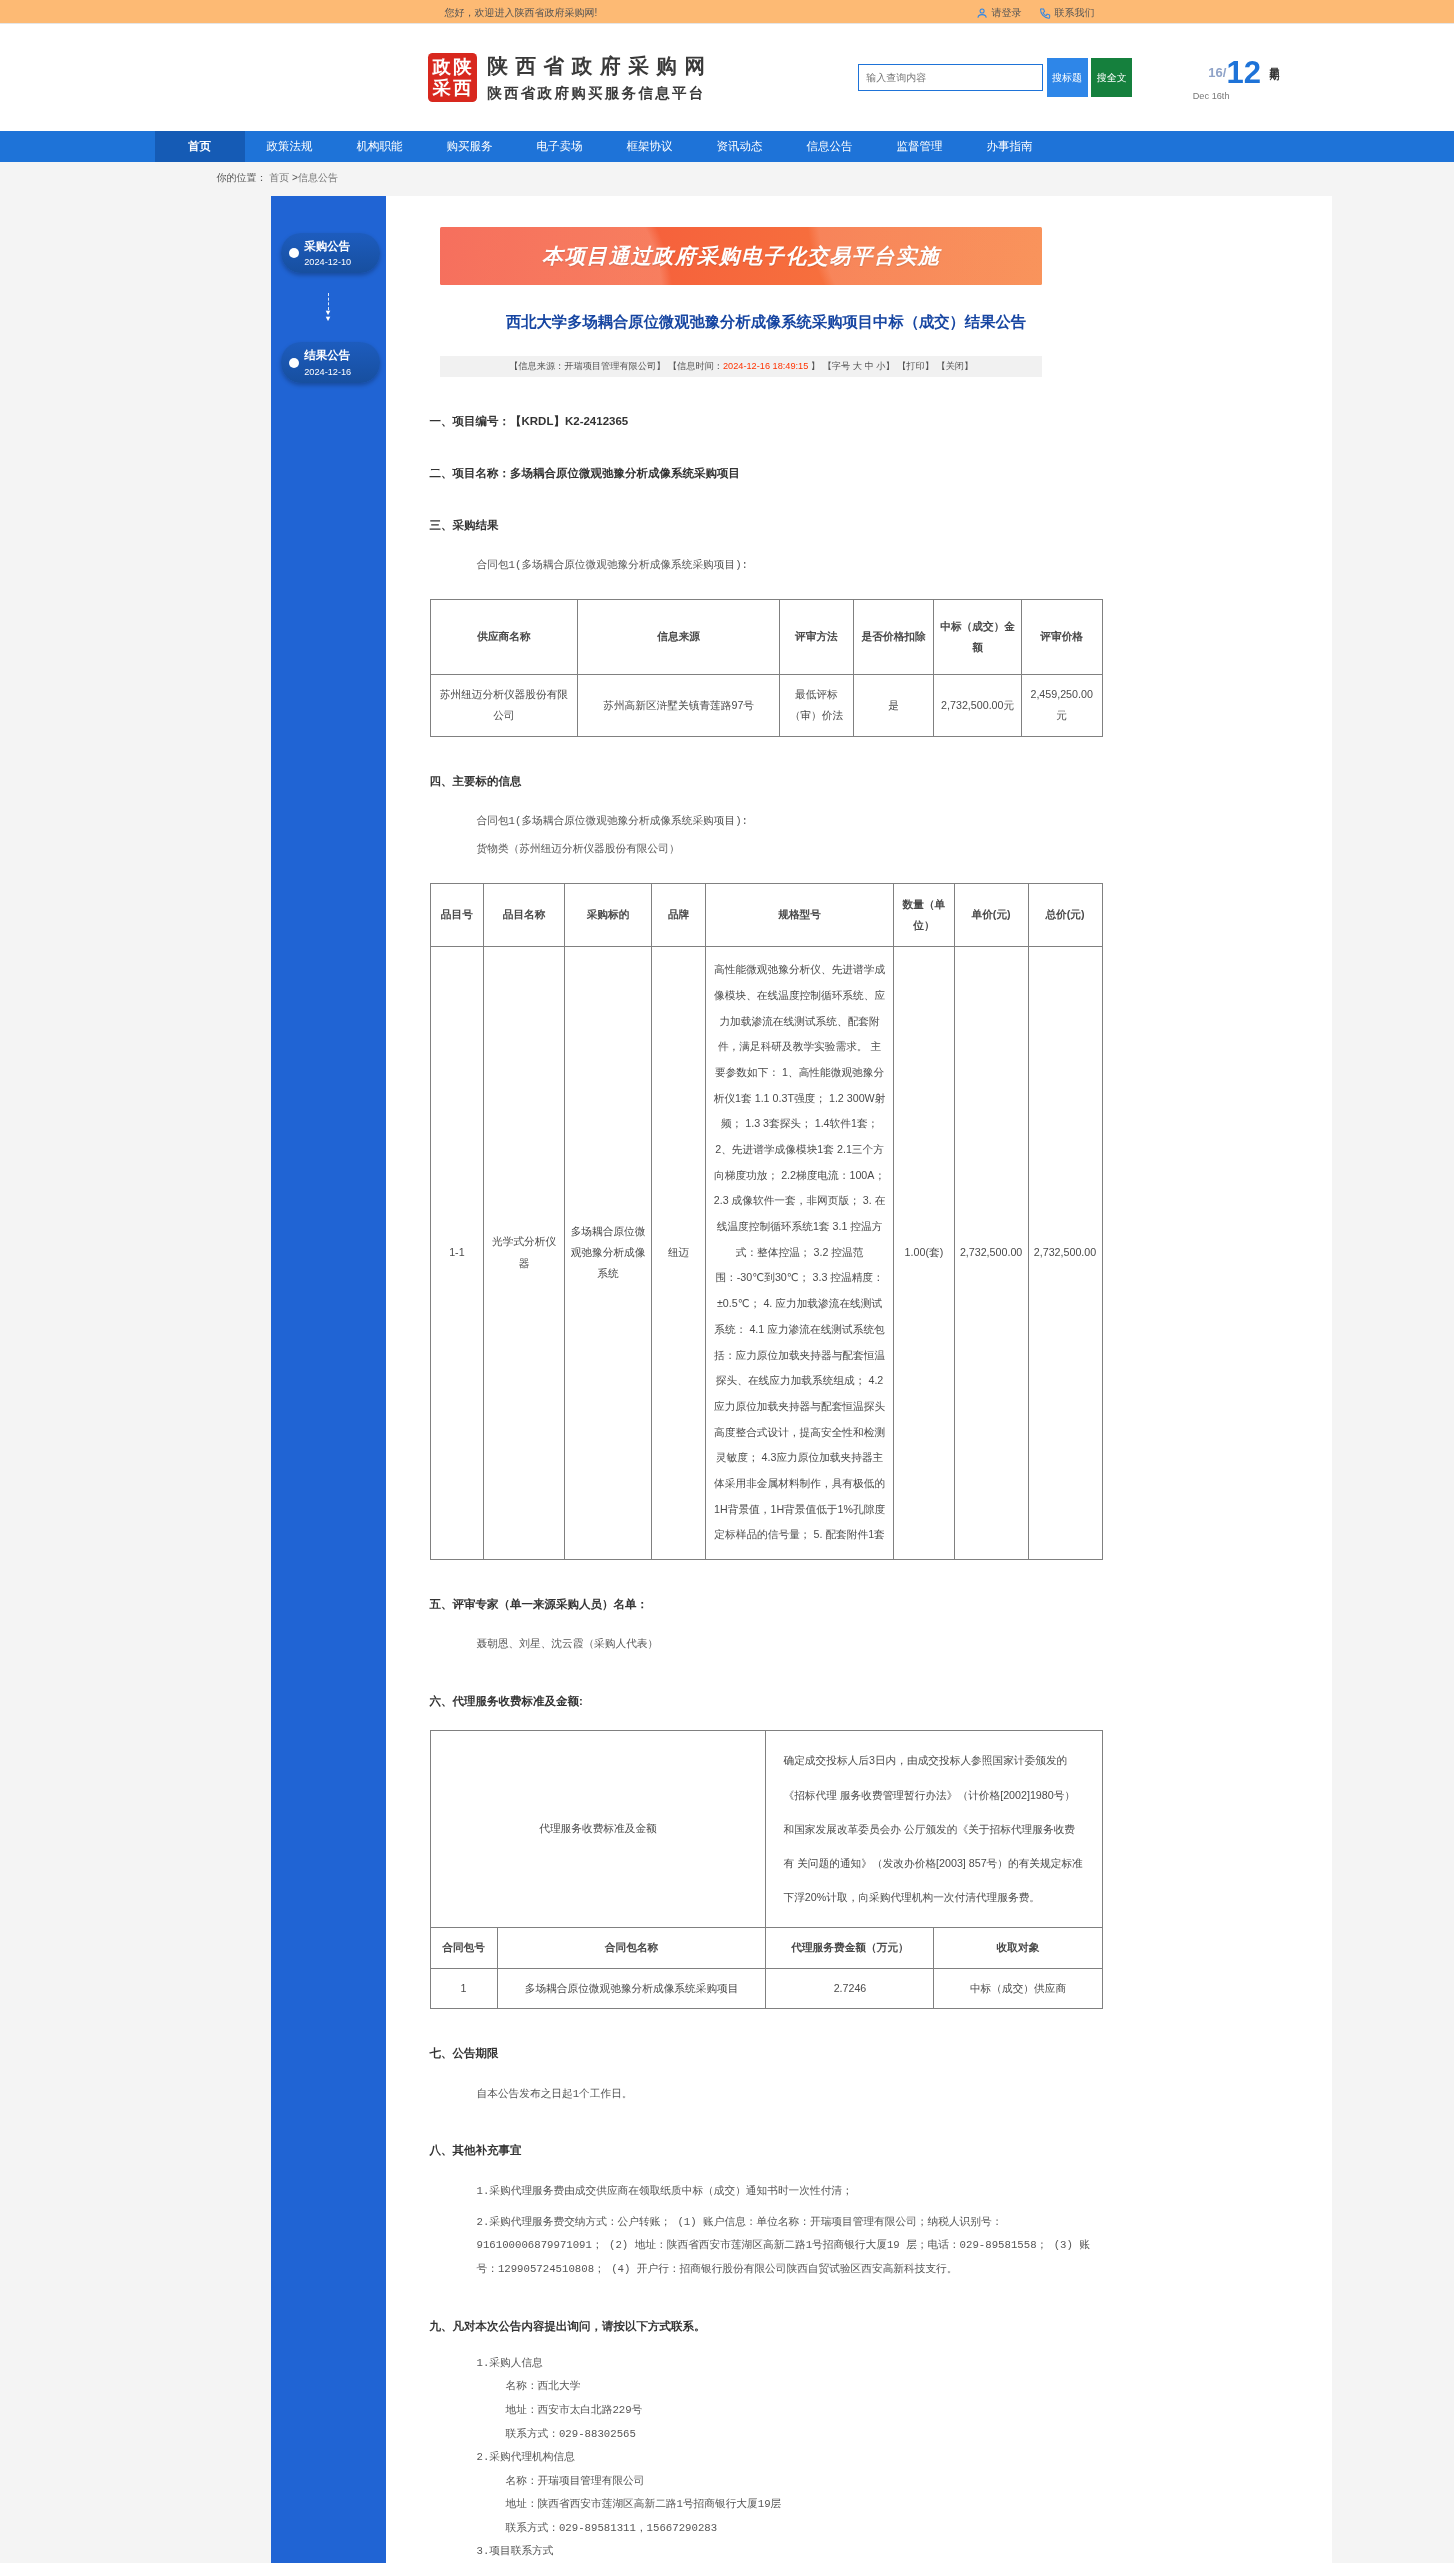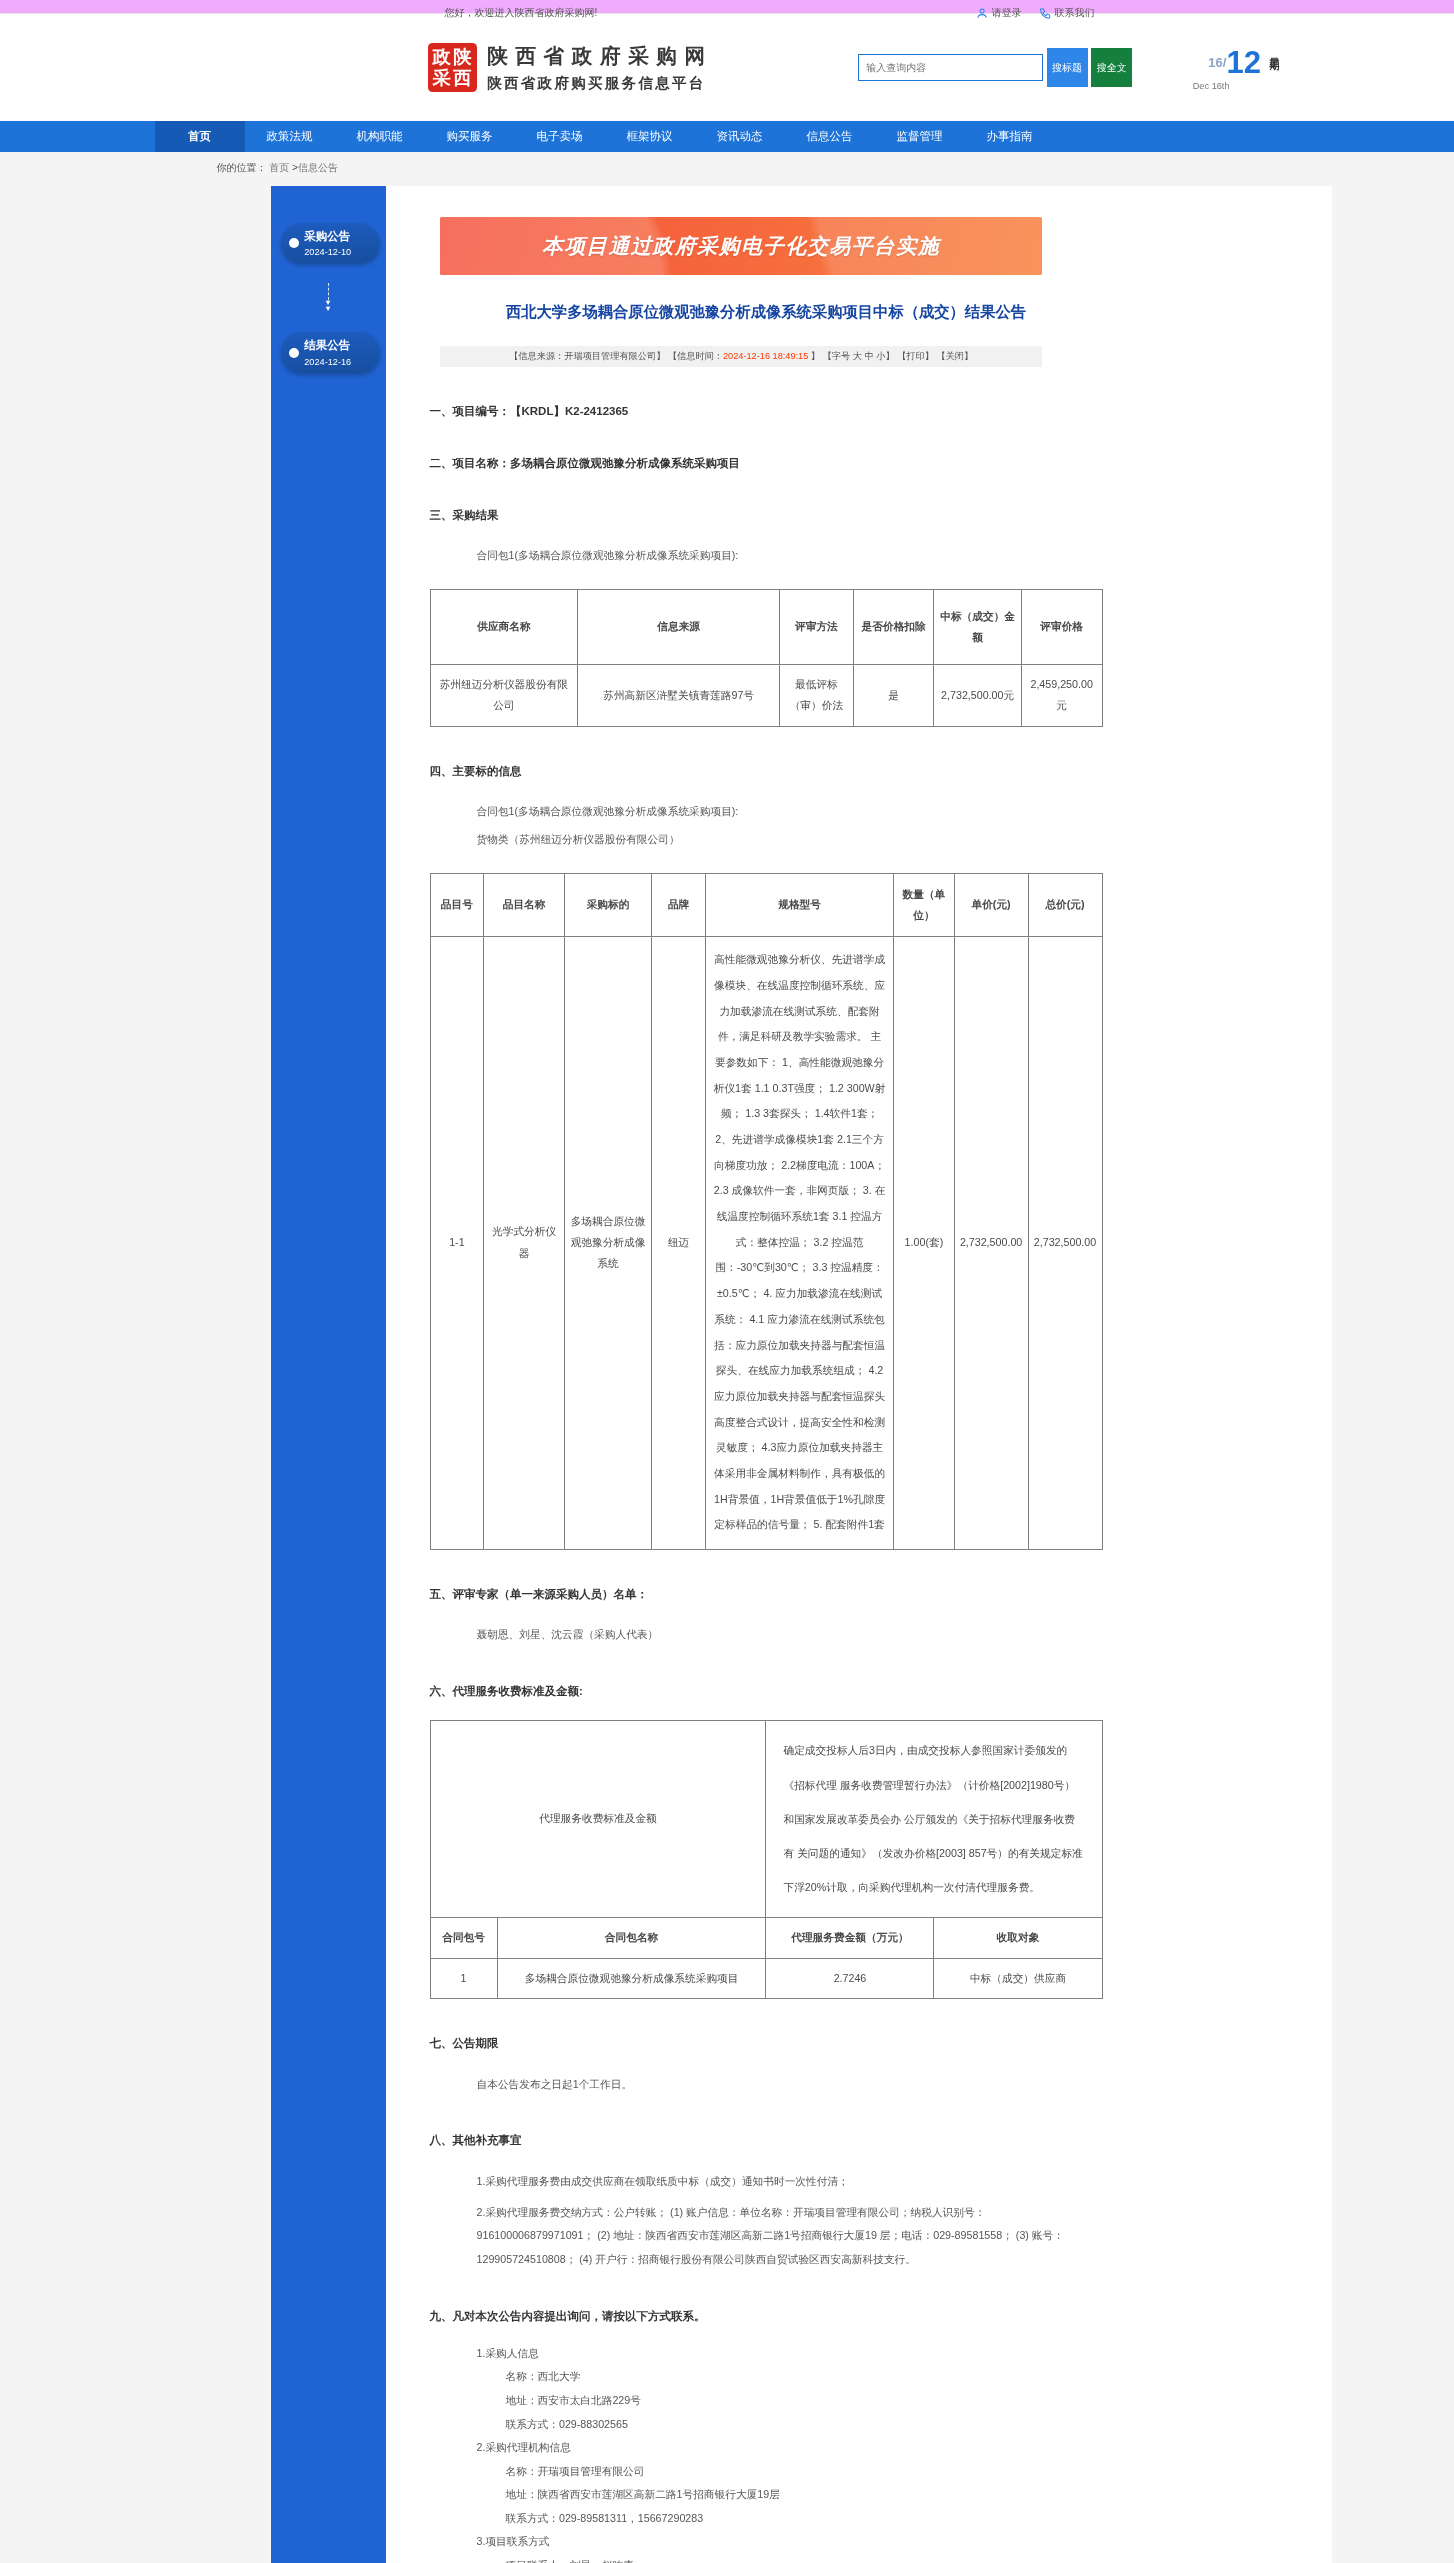--- a/index.html
+++ b/index.html
@@ -1,20 +1,20 @@
 <!DOCTYPE html>
 <html lang="zh" style="font-size:12.2px"><head>
 <meta charset="utf-8">
 <style>
   * { margin:0; padding:0; box-sizing:border-box; }
   body { width:1455px; background:#f4f4f4; font-family:"Liberation Sans","DejaVu Sans",sans-serif; color:#555; }
   .wrap { width:1208px; margin:0 auto; position:relative; }
 
   
-  .topbar { background:#f0abfc; border-bottom:0.8px solid #e6e6e6; height:14px; font-size:10px; color:#555; }
+  .topbar { background:#fdba74; border-bottom:0.8px solid #e6e6e6; height:24px; font-size:10px; color:#555; }
   .topbar .wrap { display:flex; align-items:center; height:26px; }
   .topbar-welcome { margin-left:321px; }
   .topbar-right { margin-left:auto; margin-right:237px; display:flex; align-items:center; gap:17px; }
   .toplink { display:flex; align-items:center; gap:3.8px; color:#555; cursor:pointer; }
   .toplink svg { display:block; }
 
   
   .header { background:#fff; height:107px; }
   .header .wrap { display:flex; align-items:center; height:107px; }
   .brand { display:flex; align-items:center; margin-left:304px; }
@@ -68,21 +68,21 @@
       radial-gradient(circle at 90% -30%, rgba(255,255,255,.15) 0 30%, transparent 32%),
       linear-gradient(100deg,#f4503a,#f8813f);
       display:flex; align-items:center; justify-content:center; border-radius:1.5px; }
   .banner span { color:#fff; font-size:20.6px; font-weight:bold; font-style:italic; letter-spacing:1.5px; text-shadow:0 0.8px 1.5px rgba(0,0,0,.15); }
   .doc-title { margin-top:27.5px; text-align:center; font-size:15.3px; font-weight:bold; color:#1746a2; }
   .meta-bar { width:602px; margin:23px 0 0 10.7px; background:#f1f1f1; height:20.6px; line-height:20.6px; text-align:center; font-size:9.2px; color:#555; }
   .meta-bar .red { color:#f30; }
   .meta-bar .mlink { cursor:pointer; }
 
   .sec-h { margin-top:37px; font-size:11.5px; font-weight:bold; color:#333; }
-  .para { margin-top:21.4px; padding-left:47px; font-size:10.7px; color:#555; line-height:2.2; }
+  .para { margin-top:21.4px; padding-left:47px; font-size:10.7px; color:#555; line-height:2.2;font-family:Liberation Mono, monospace; }
   .para2 { padding-left:76px; }
 
   table { border-collapse:collapse; margin-top:21.4px; width:673px; table-layout:fixed; }
   th, td { border:0.8px solid #808080; font-size:10.7px; color:#4a4a4a; text-align:center; padding:9.2px 4.6px; line-height:2; vertical-align:middle; word-wrap:break-word; }
   th { font-weight:bold; }
   .result-table th { padding:15.3px 4.6px; }
   .subject-table .spec-cell { line-height:2.4; padding:10.7px 7.6px; }
   .fee-table td.fee-desc { text-align:left; line-height:3.2; padding:12.2px 17px; }
   .fee-table .fee-label { font-weight:normal; }
   .fee-table2 { margin-top:-0.8px; }

